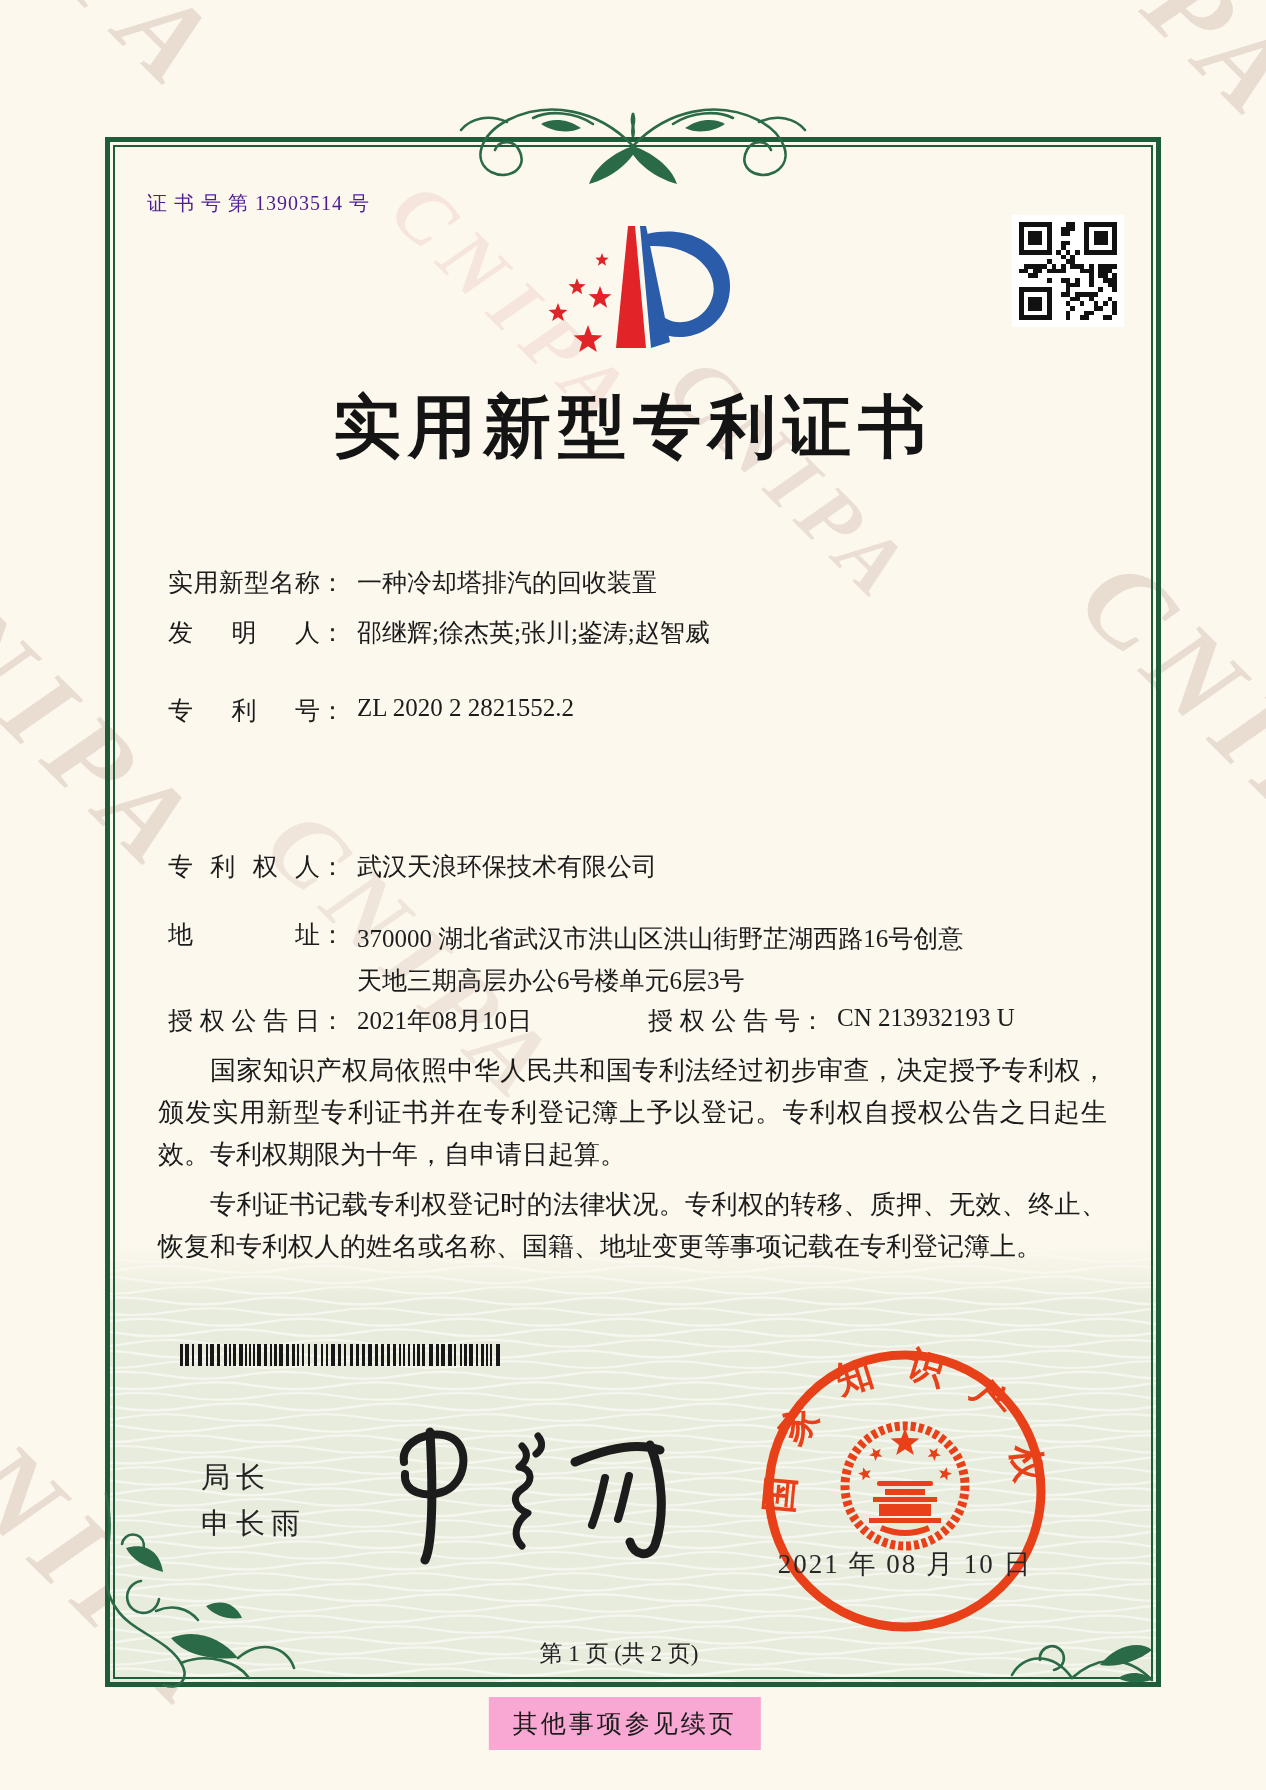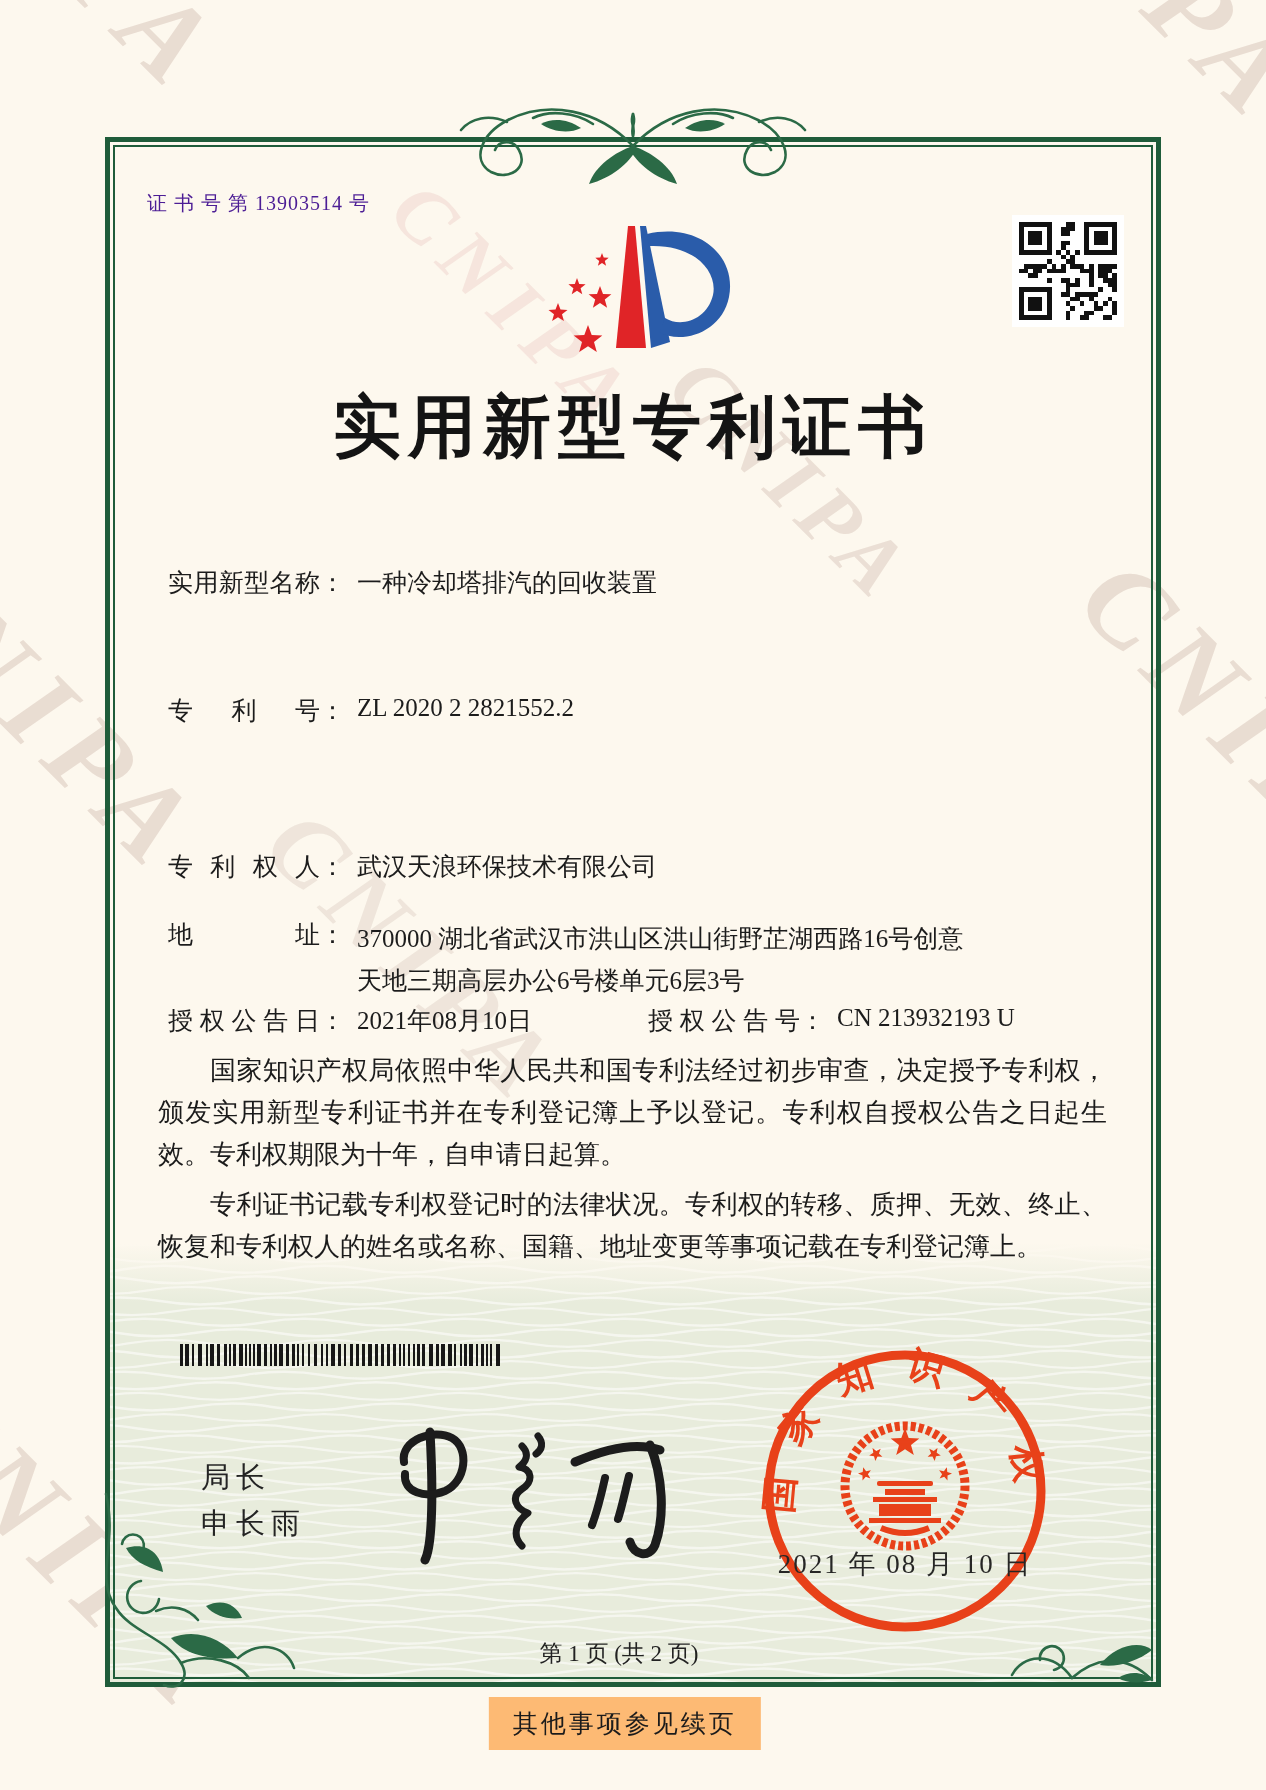--- a/index.html
+++ b/index.html
@@ -55,21 +55,21 @@
   .sig-stroke{stroke:#1c1c1c;fill:none;stroke-linecap:round;stroke-linejoin:round;}
   .seal{position:absolute;left:755px;top:1341px;z-index:4;opacity:.95;}
   .seal-red{fill:#e8380f;}
   .seal-arc-text{font-size:37px;font-weight:700;fill:#e8380f;letter-spacing:29px;
     font-family:"Liberation Serif","DejaVu Serif",serif;}
   .seal-date{font-size:27px;fill:#1c1c1c;letter-spacing:2px;
     font-family:"Liberation Serif","DejaVu Serif",serif;}
   .page-num{position:absolute;left:-28px;right:0;top:1638px;z-index:3;text-align:center;
     font-size:23px;color:#222;}
   .footer-note{position:absolute;left:50%;top:1697px;transform:translateX(-53%);z-index:3;
-    background:#fdba74;padding:10px 24px;font-size:25px;color:#1b1b1b;letter-spacing:3px;}
+    background:#f9a8d4;padding:10px 24px;font-size:25px;color:#1b1b1b;letter-spacing:3px;}
 </style>
 </head>
 <body>
 
 <div class="page">
 
   <div class="wm" style="left:-150px;top:-140px;">CNIPA</div>
   <div class="wm" style="left:930px;top:-110px;">CNIPA</div>
   <div class="wm" style="left:640px;top:430px;font-size:85px;letter-spacing:10px;color:rgba(213,194,182,.45);">CNIPA</div>
   <div class="wm" style="left:-170px;top:640px;">CNIPA</div>
@@ -373,20 +373,23 @@
         <rect x="18" y="20" width="1" height="1" fill="#111"></rect>
         <rect x="19" y="20" width="1" height="1" fill="#111"></rect>
       </svg>
   </div>
 
   <h1 class="title">实用新型专利证书</h1>
 
   <div class="frow" style="top:566px">
     <span class="flabel">实用新型名称</span><span class="fcolon">：</span><span class="fvalue">一种冷却塔排汽的回收装置</span>
   </div>
+  <div class="frow" style="top:616px">
+    <span class="flabel">发明人</span><span class="fcolon">：</span><span class="fvalue">邵继辉;徐杰英;张川;鉴涛;赵智威</span>
+  </div>
   <div class="frow" style="top:694px">
     <span class="flabel">专利号</span><span class="fcolon">：</span><span class="fvalue">ZL 2020 2 2821552.2</span>
   </div>
   <div class="frow" style="top:850px">
     <span class="flabel">专利权人</span><span class="fcolon">：</span><span class="fvalue">武汉天浪环保技术有限公司</span>
   </div>
   <div class="frow addr" style="top:918px">
     <span class="flabel">地址</span><span class="fcolon">：</span><span class="fvalue"><span>370000 湖北省武汉市洪山区洪山街野芷湖西路16号创意</span><br><span>天地三期高层办公6号楼单元6层3号</span></span>
   </div>
   <div class="frow" style="top:1004px;width:960px">

